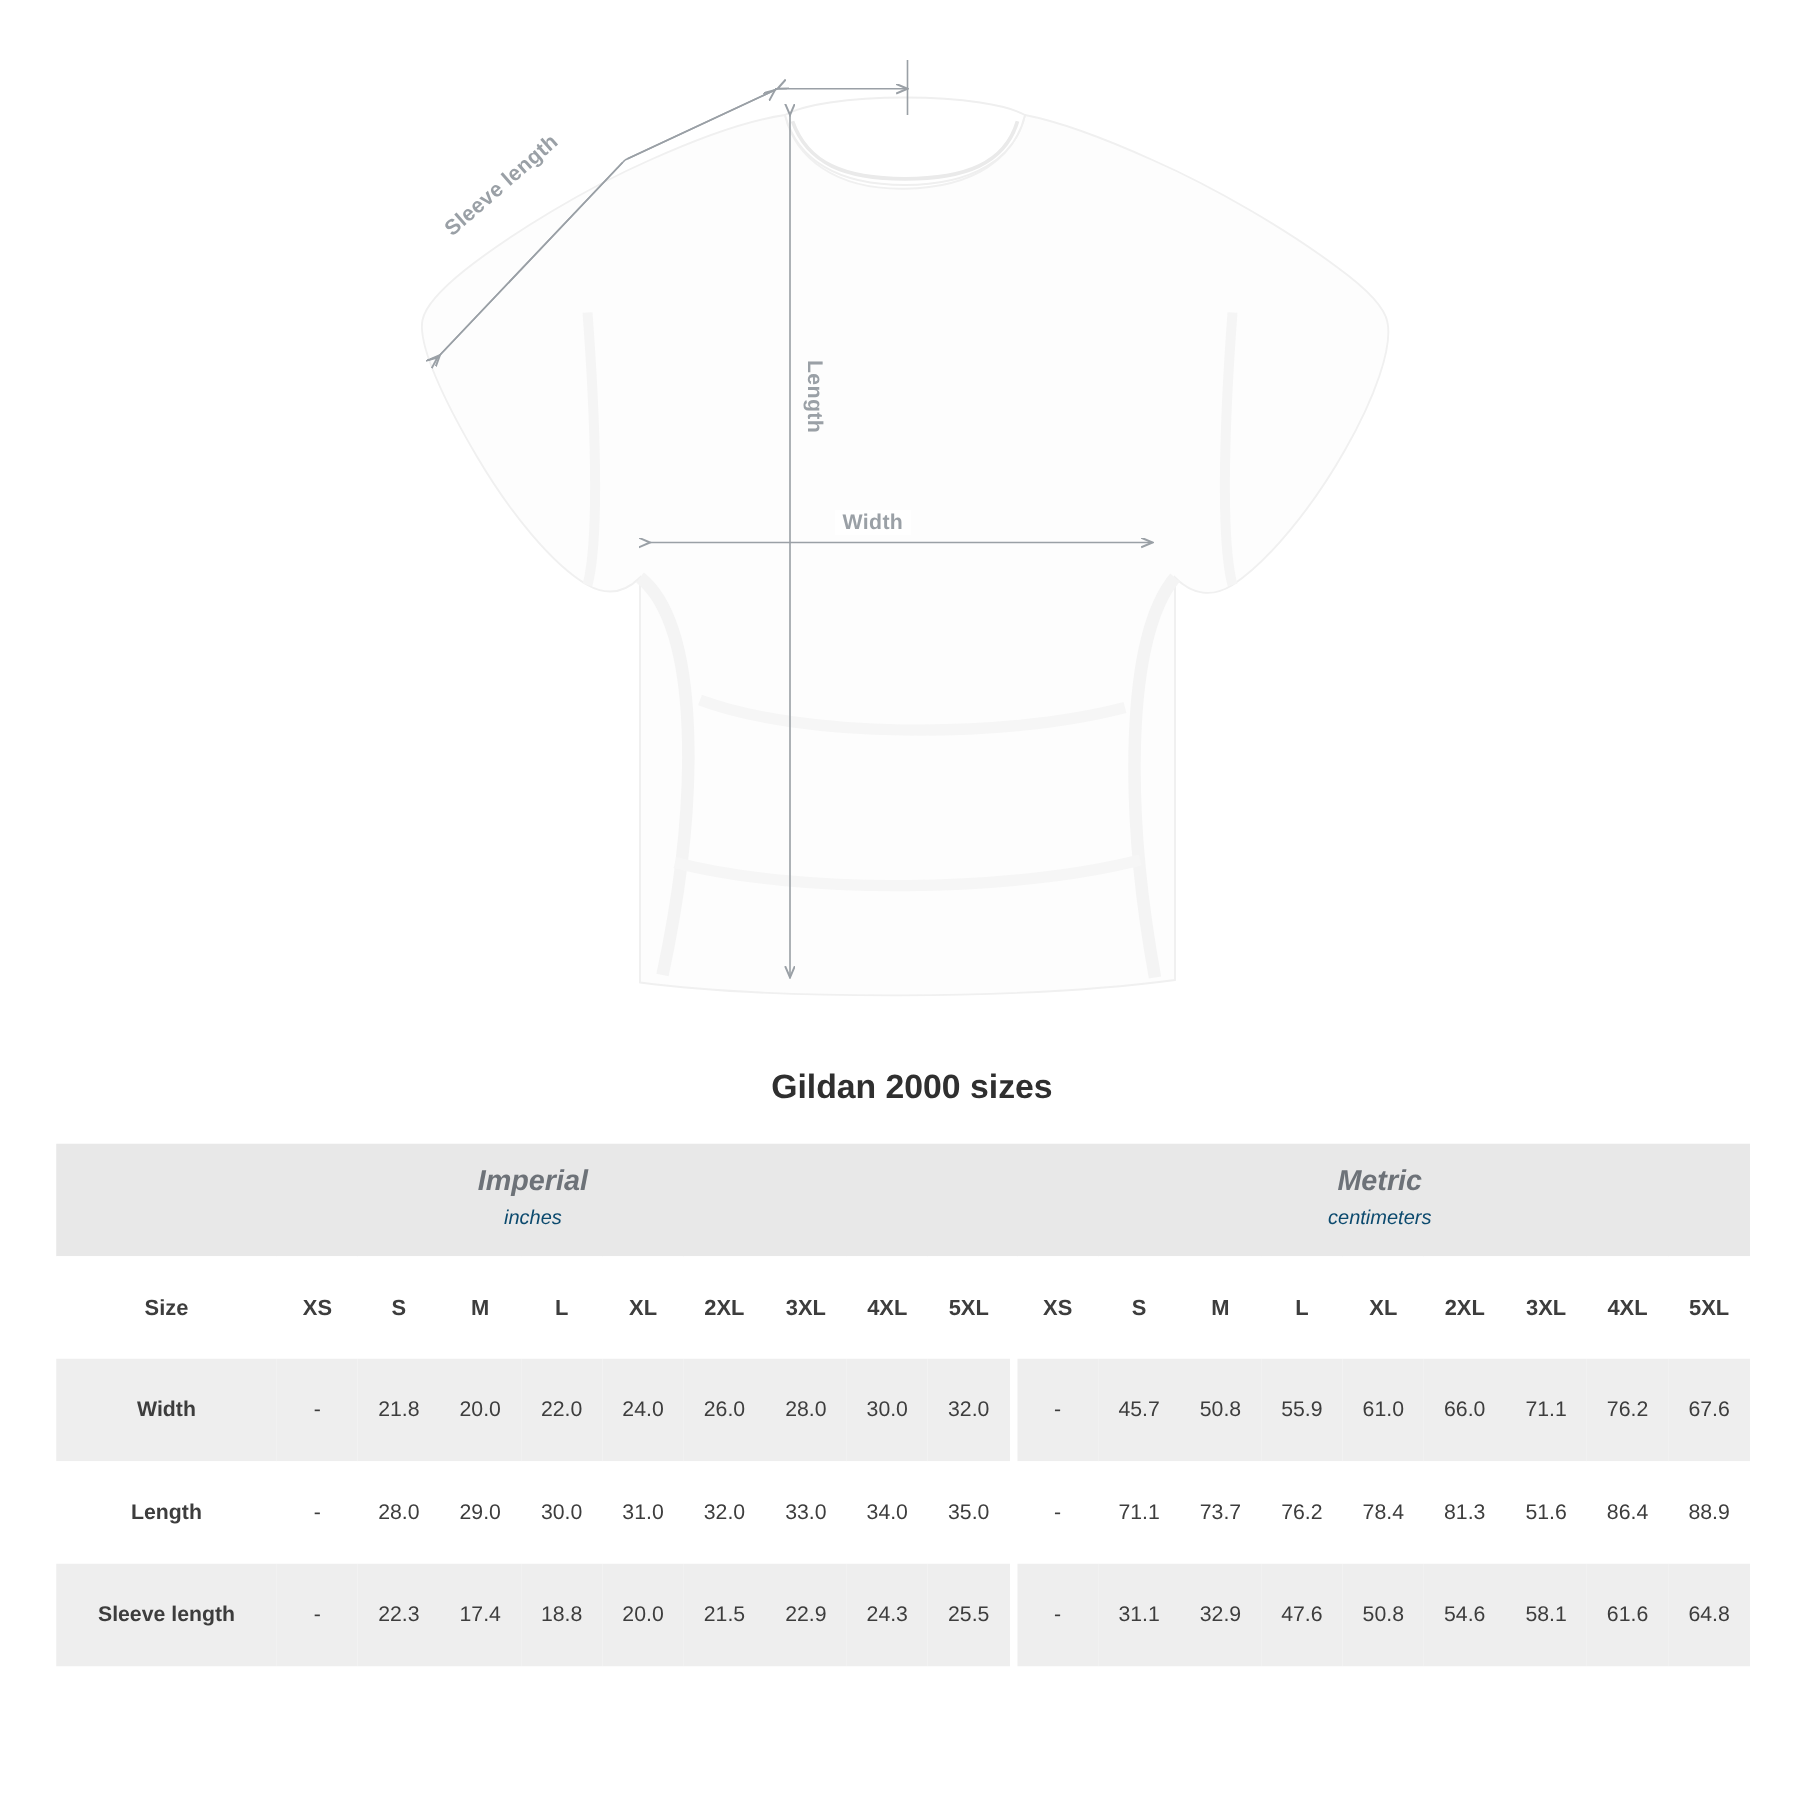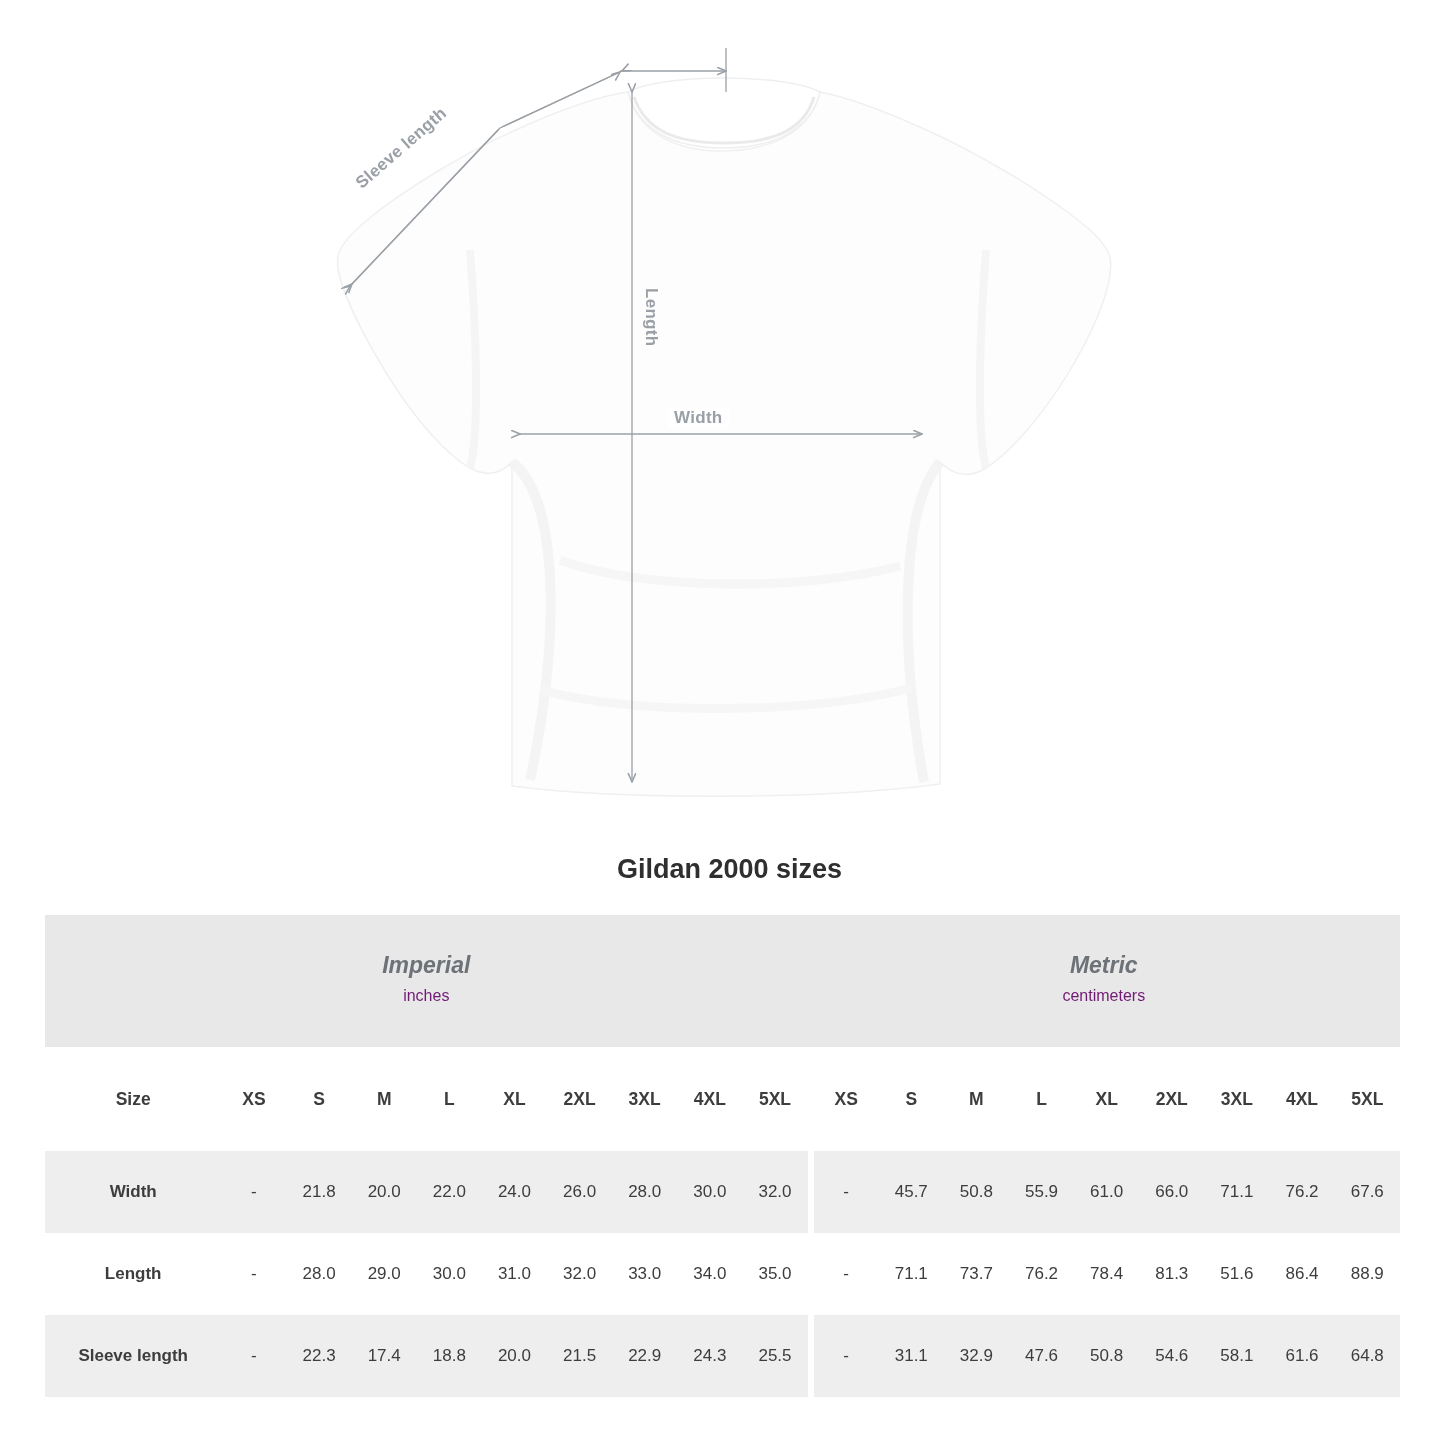--- a/index.html
+++ b/index.html
@@ -89,37 +89,38 @@
   table.size-chart td,
   table.size-chart th {
     text-align: center;
     vertical-align: middle;
     font-size: 17px;
     color: #3d3d3d;
     padding: 0;
     border: none;
   }
   .unit-head {
-    height: 132px;
+    height: 90px;
     background: #e8e8e8;
   }
   .unit-head .unit-name {
     font-size: 23px;
     font-style: italic;
     font-weight: bold;
     color: #6d7278;
     line-height: 1.35;
   }
   .unit-head .unit-sub {
     font-size: 16px;
-    color: #701a75;
+    font-style: italic;
+    color: #0c4a6e;
     line-height: 1.9;
   }
   tr.header-row td {
-    height: 104px;
+    height: 82px;
     background: #ffffff;
     font-weight: bold;
     font-size: 17.5px;
     text-align: center;
   }
   tr.header-row td.rowlabel {
     font-weight: bold;
     font-size: 17.5px;
   }
   tr.data-row td {

